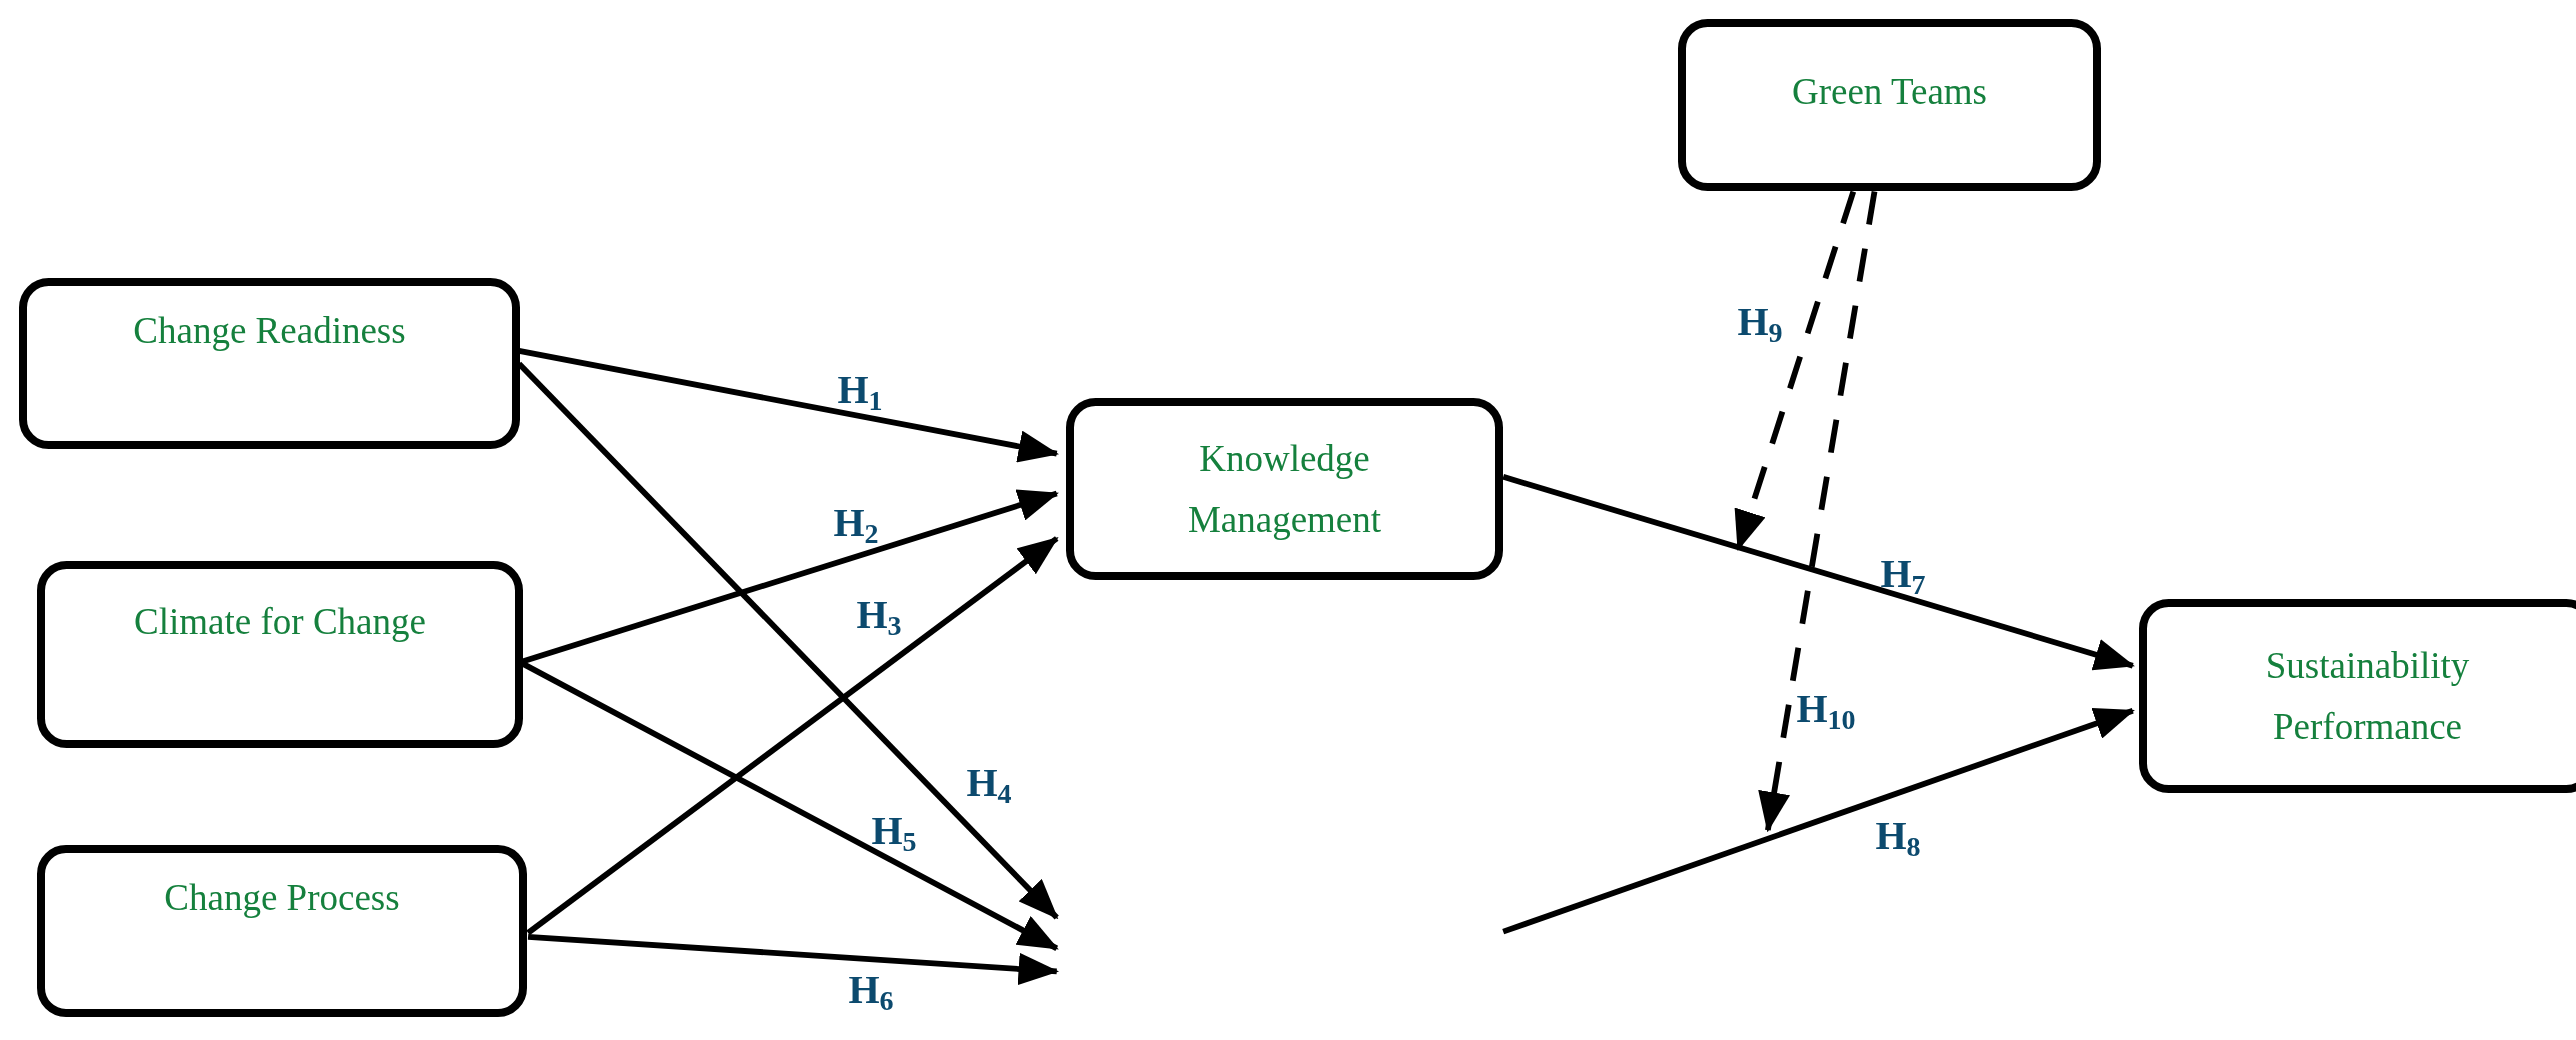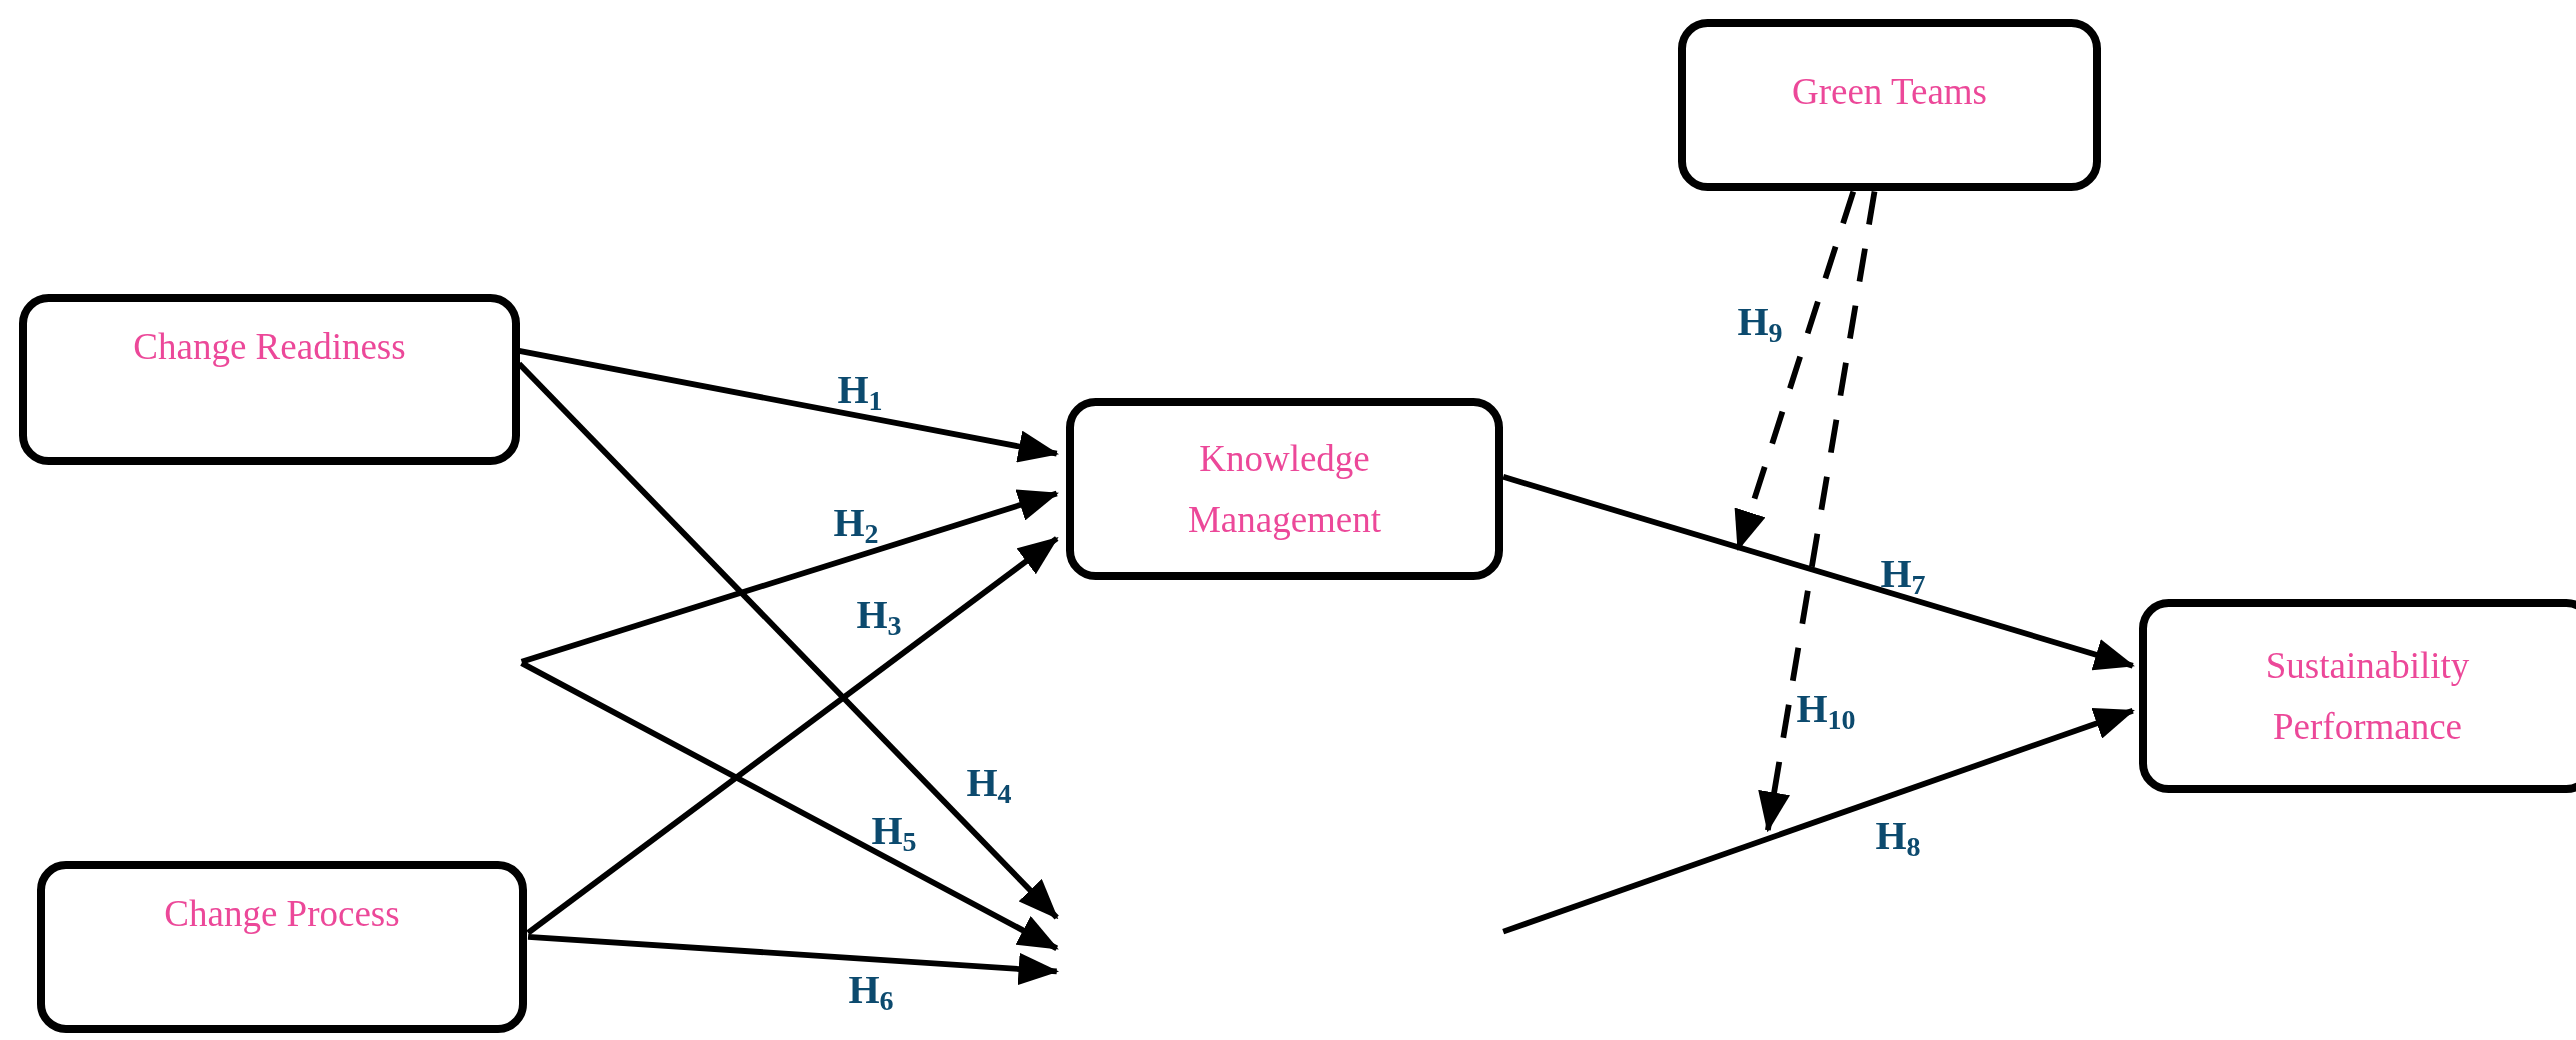--- a/index.html
+++ b/index.html
@@ -19,23 +19,23 @@
     box-sizing:border-box;
     border:8.4px solid #000;
     border-radius:29.6px;
     background:#ffffff;
     display:flex;
     align-items:center;
     justify-content:center;
     text-align:center;
     font-size:37px;
     line-height:1.65;
-    color:#ec4899;
+    color:#15803d;
   }
-  .node.pad{padding-bottom:66px;margin-top:16px;}
+  .node.pad{padding-bottom:66px;}
   .node.pad-sm{padding-bottom:26px;}
   .hlab{
     position:absolute;
     transform:translate(-50%,-50%);
     font-weight:bold;
     font-size:40px;
     white-space:nowrap;
     color:#0c4a6e;
   }
   .hlab sub{
@@ -65,20 +65,23 @@
     <line class="edge" x1="2340" y1="742" x2="3320" y2="1036" marker-end="url(#ah)"></line>
     <line class="edge" x1="2340" y1="1450" x2="3320" y2="1106" marker-end="url(#ah)"></line>
     <line class="edge dashed" x1="2885" y1="298" x2="2706" y2="854" marker-end="url(#ah)"></line>
     <line class="edge dashed" x1="2918" y1="298" x2="2752" y2="1292" marker-end="url(#ah)"></line>
   </svg>
 
   <div class="node pad" style="left:19px;top:278px;width:501px;height:171px;">
     <span>Change Readiness</span>
   </div>
 
+  <div class="node pad" style="left:37px;top:561px;width:486px;height:187px;">
+    <span>Climate for Change</span>
+  </div>
 
   <div class="node pad" style="left:37px;top:845px;width:490px;height:172px;border-radius:29px;">
     <span>Change Process</span>
   </div>
 
   <div class="node" style="left:1066px;top:370px;width:437px;height:182px;margin-top:28px;">
     <span>
       <span>Knowledge</span><br>
       <span>Management</span>
     </span>

